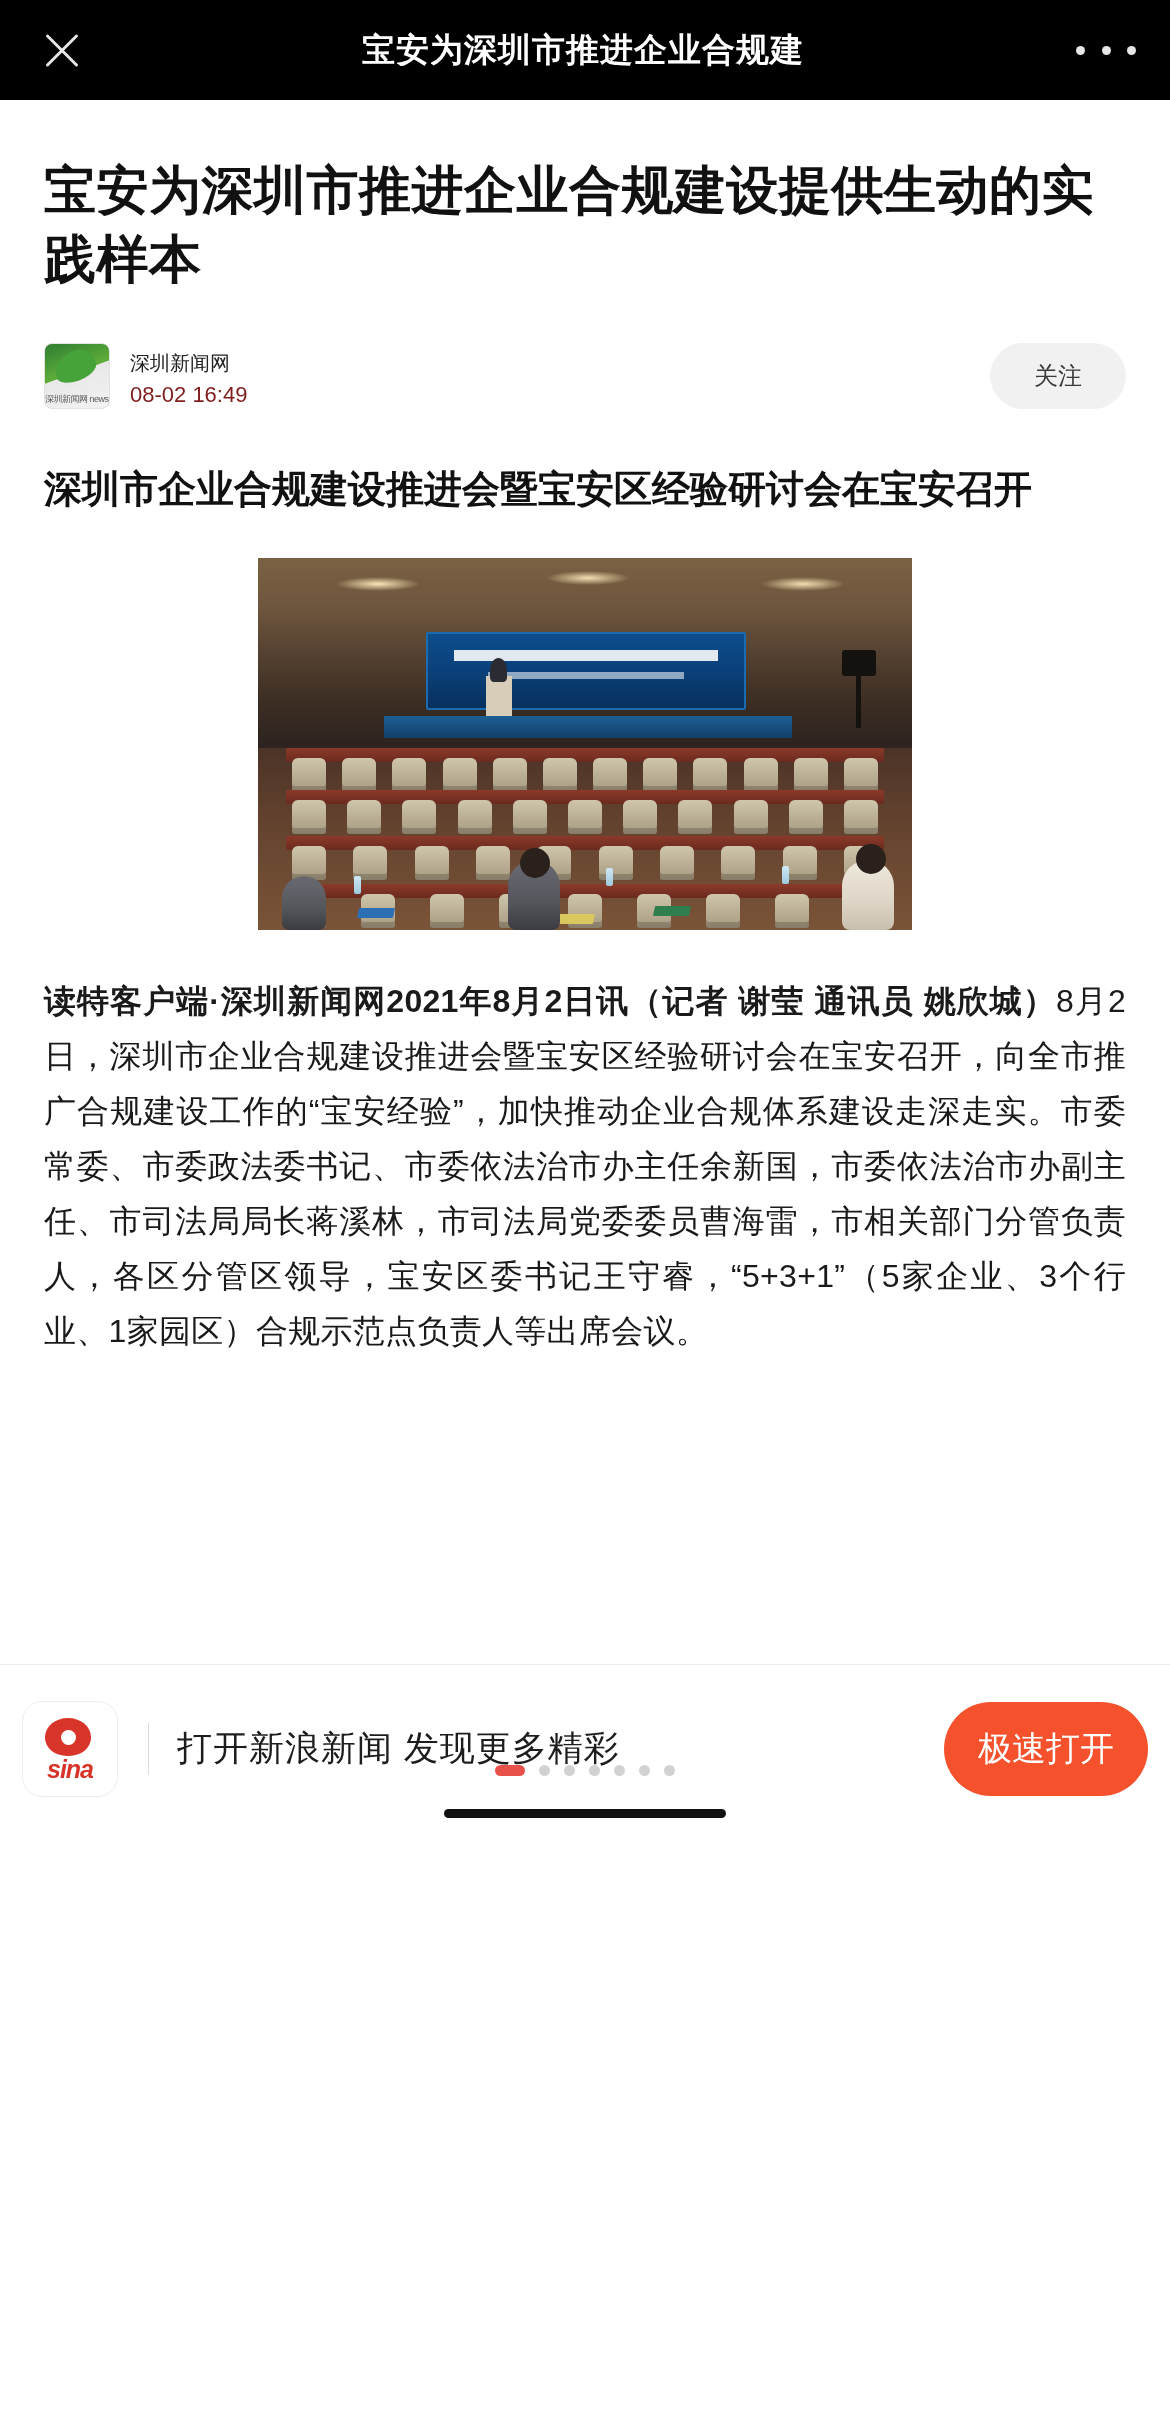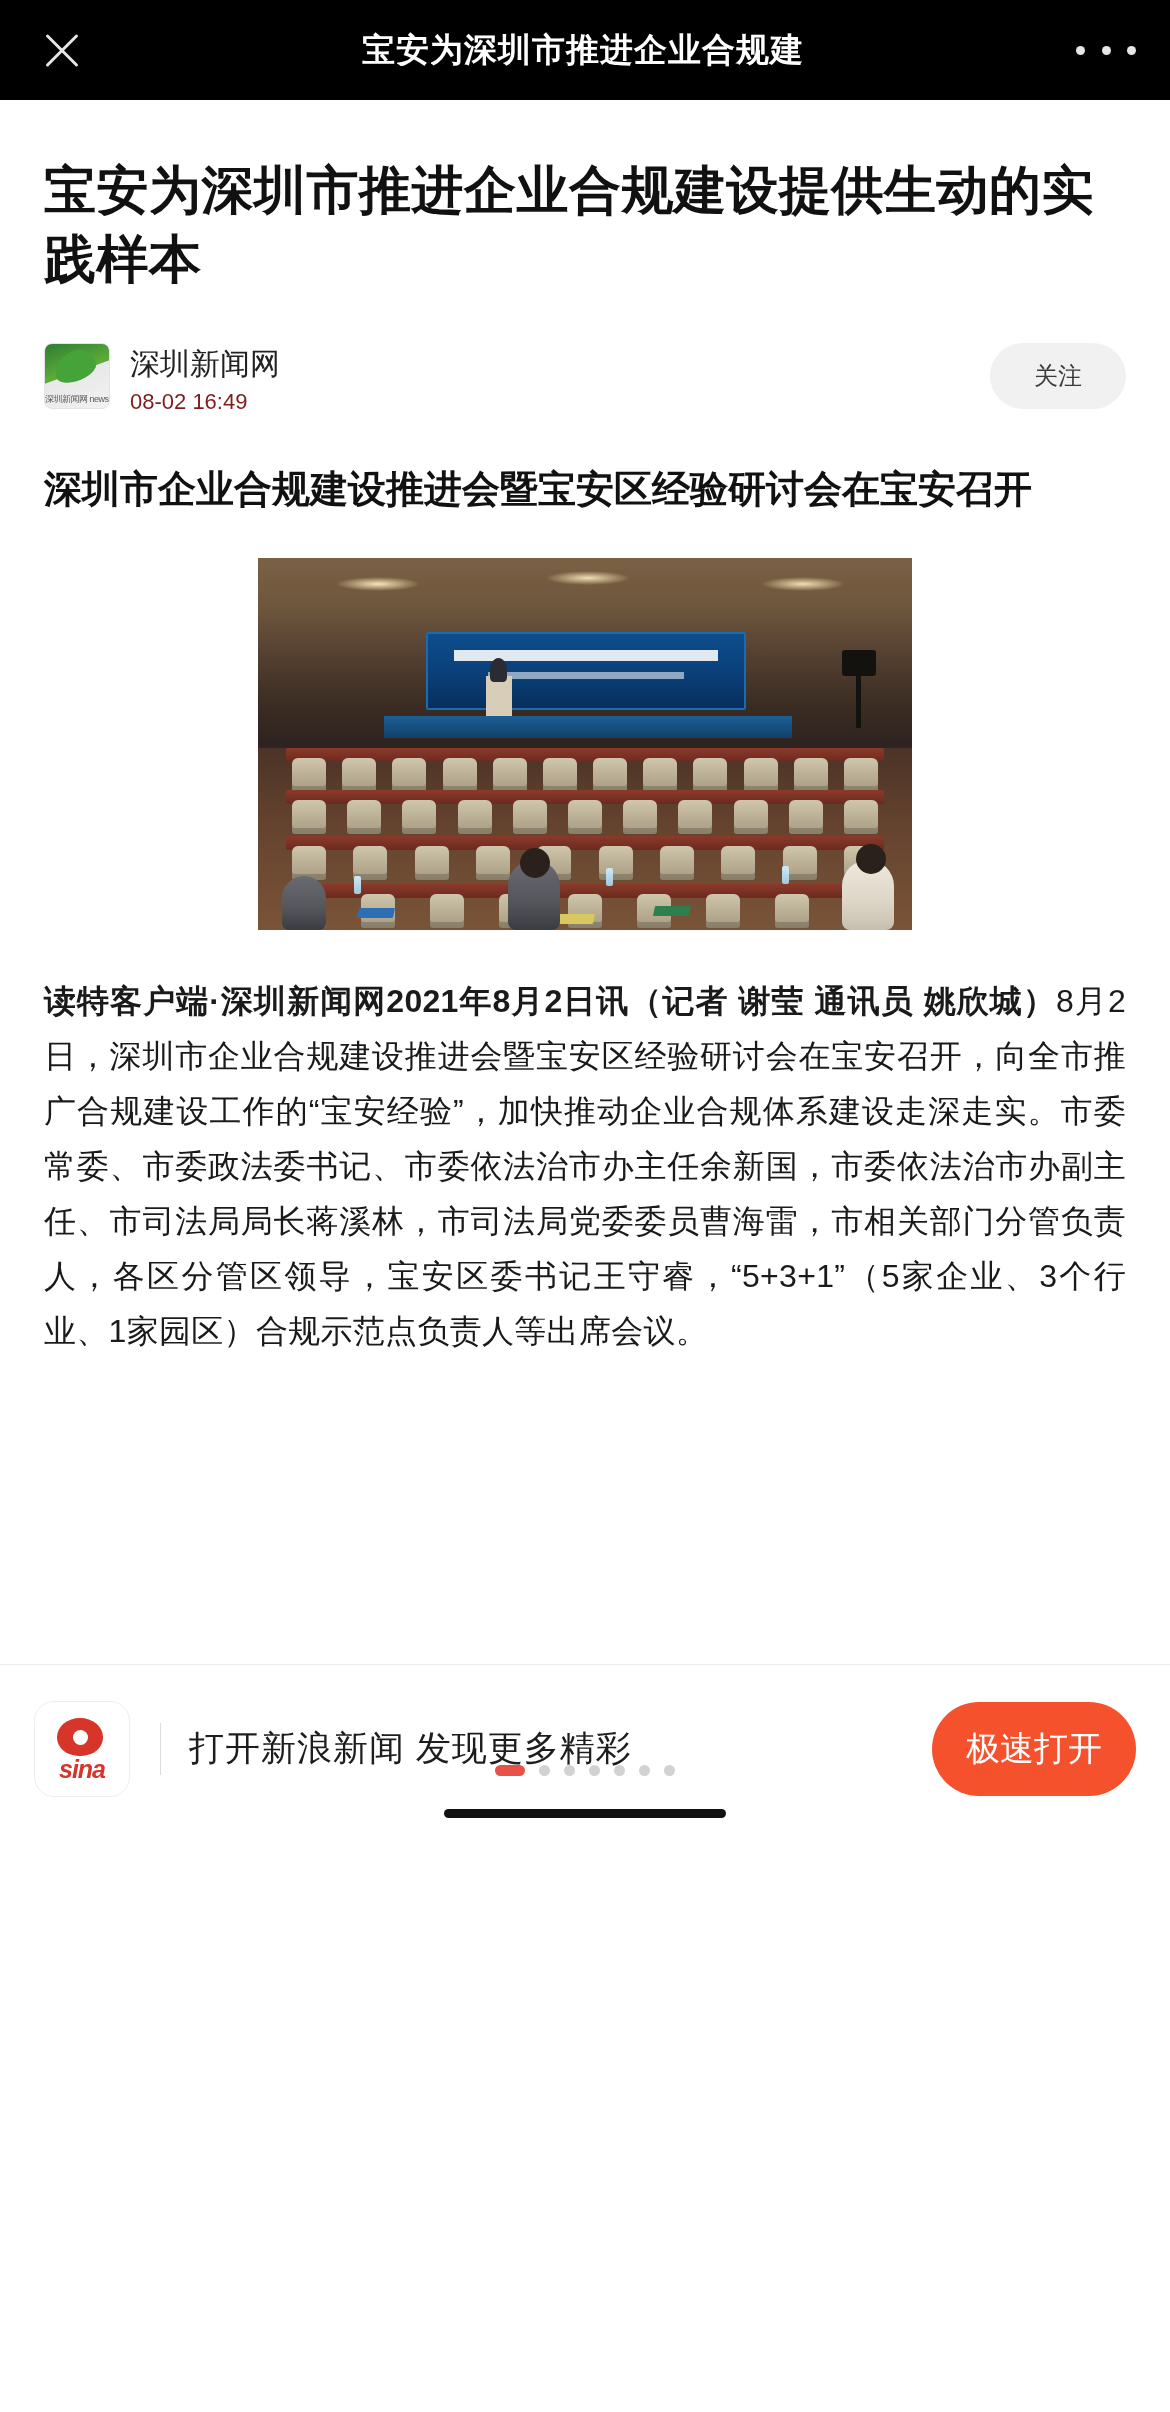--- a/index.html
+++ b/index.html
@@ -132,21 +132,21 @@
     white-space: nowrap;
     overflow: hidden;
   }
   .source-meta {
     margin-left: 20px;
     display: flex;
     flex-direction: column;
     justify-content: center;
   }
   .source-name {
-    font-size: 30px;
+    font-size: 20px;
     color: #222222;
     line-height: 1.3;
     margin-top: 6px;
   }
   .source-time {
     font-size: 22px;
     color: #7f1d1d;
     margin-top: 6px;
   }
   .follow-btn {
@@ -295,21 +295,21 @@
 
   
   .bottom-bar {
     position: absolute;
     left: 0; right: 0; bottom: 0;
     height: 168px;
     background: #ffffff;
     border-top: 1px solid #ececec;
     display: flex;
     align-items: center;
-    padding: 0 34px;
+    padding: 0 22px;
   }
   .sina-logo {
     width: 96px; height: 96px;
     border-radius: 20px;
     background: #ffffff;
     border: 1px solid #ededed;
     position: relative;
     flex: 0 0 96px;
     overflow: hidden;
   }

